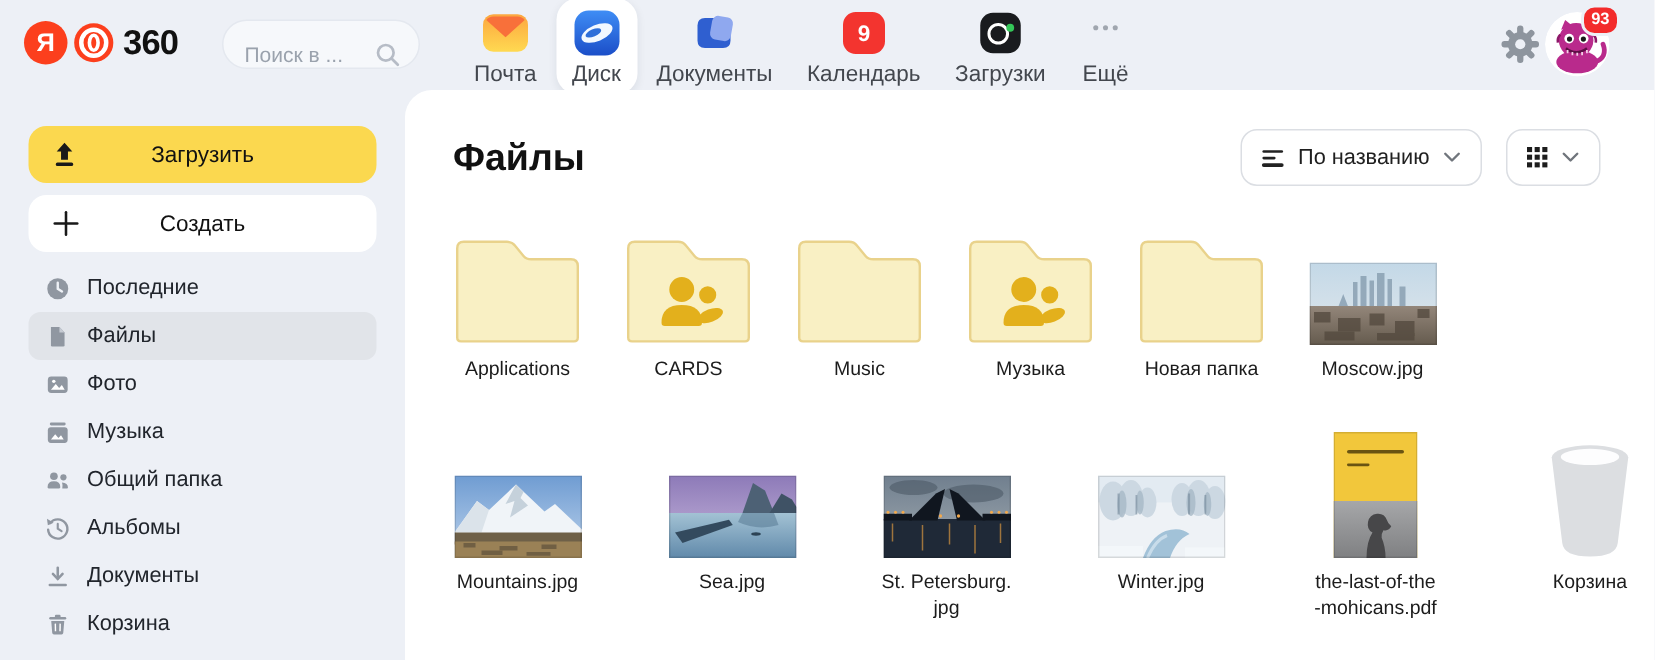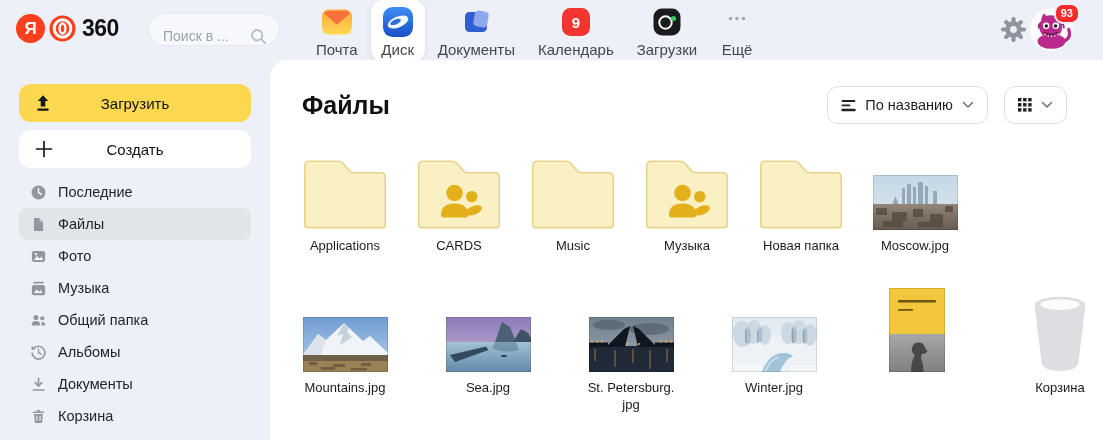--- a/index.html
+++ b/index.html
@@ -581,20 +581,22 @@
             <rect width="56" height="84" fill="#f2c73b"></rect>
             <rect y="46" width="56" height="38" fill="url(#g-pdf)"></rect>
             <g fill="#6a5412">
               <rect x="9" y="12" width="38" height="2.4" rx="1.2"></rect>
               <rect x="9" y="21" width="15" height="1.8" rx="0.9"></rect>
             </g>
             <path d="M22 84 q0-11 4-17 q-4-2-3-7 q1-5 6-5.5 q5-.4 6.5 4 q.8 2.6 3 4.4 q-1.6 3.4-5.2 2.6 q-1.4 2-1.2 5 q2.6 6 2.6 13.5 Z" fill="#474749"></path>
             <rect x="0.5" y="0.5" width="55" height="83" fill="none" stroke="rgba(0,0,0,0.12)"></rect>
           </svg>
         </div>
+        <div class="tile-label">the-last-of-the
+-mohicans.pdf</div>
       </div>
       <div class="tile">
         <div class="iconbox">
           <svg width="62" height="78" viewBox="0 0 62 78">
             <path d="M5.5 11 L12.5 68 Q13.5 77 31 77 Q48.5 77 49.5 68 L56.5 11 Z" fill="#dcdee1"></path>
             <ellipse cx="31" cy="11" rx="25.5" ry="8.2" fill="#dcdee1"></ellipse>
             <ellipse cx="31" cy="10.6" rx="19.5" ry="5.4" fill="#fdfdfe"></ellipse>
           </svg>
         </div>
         <div class="tile-label">Корзина</div>

